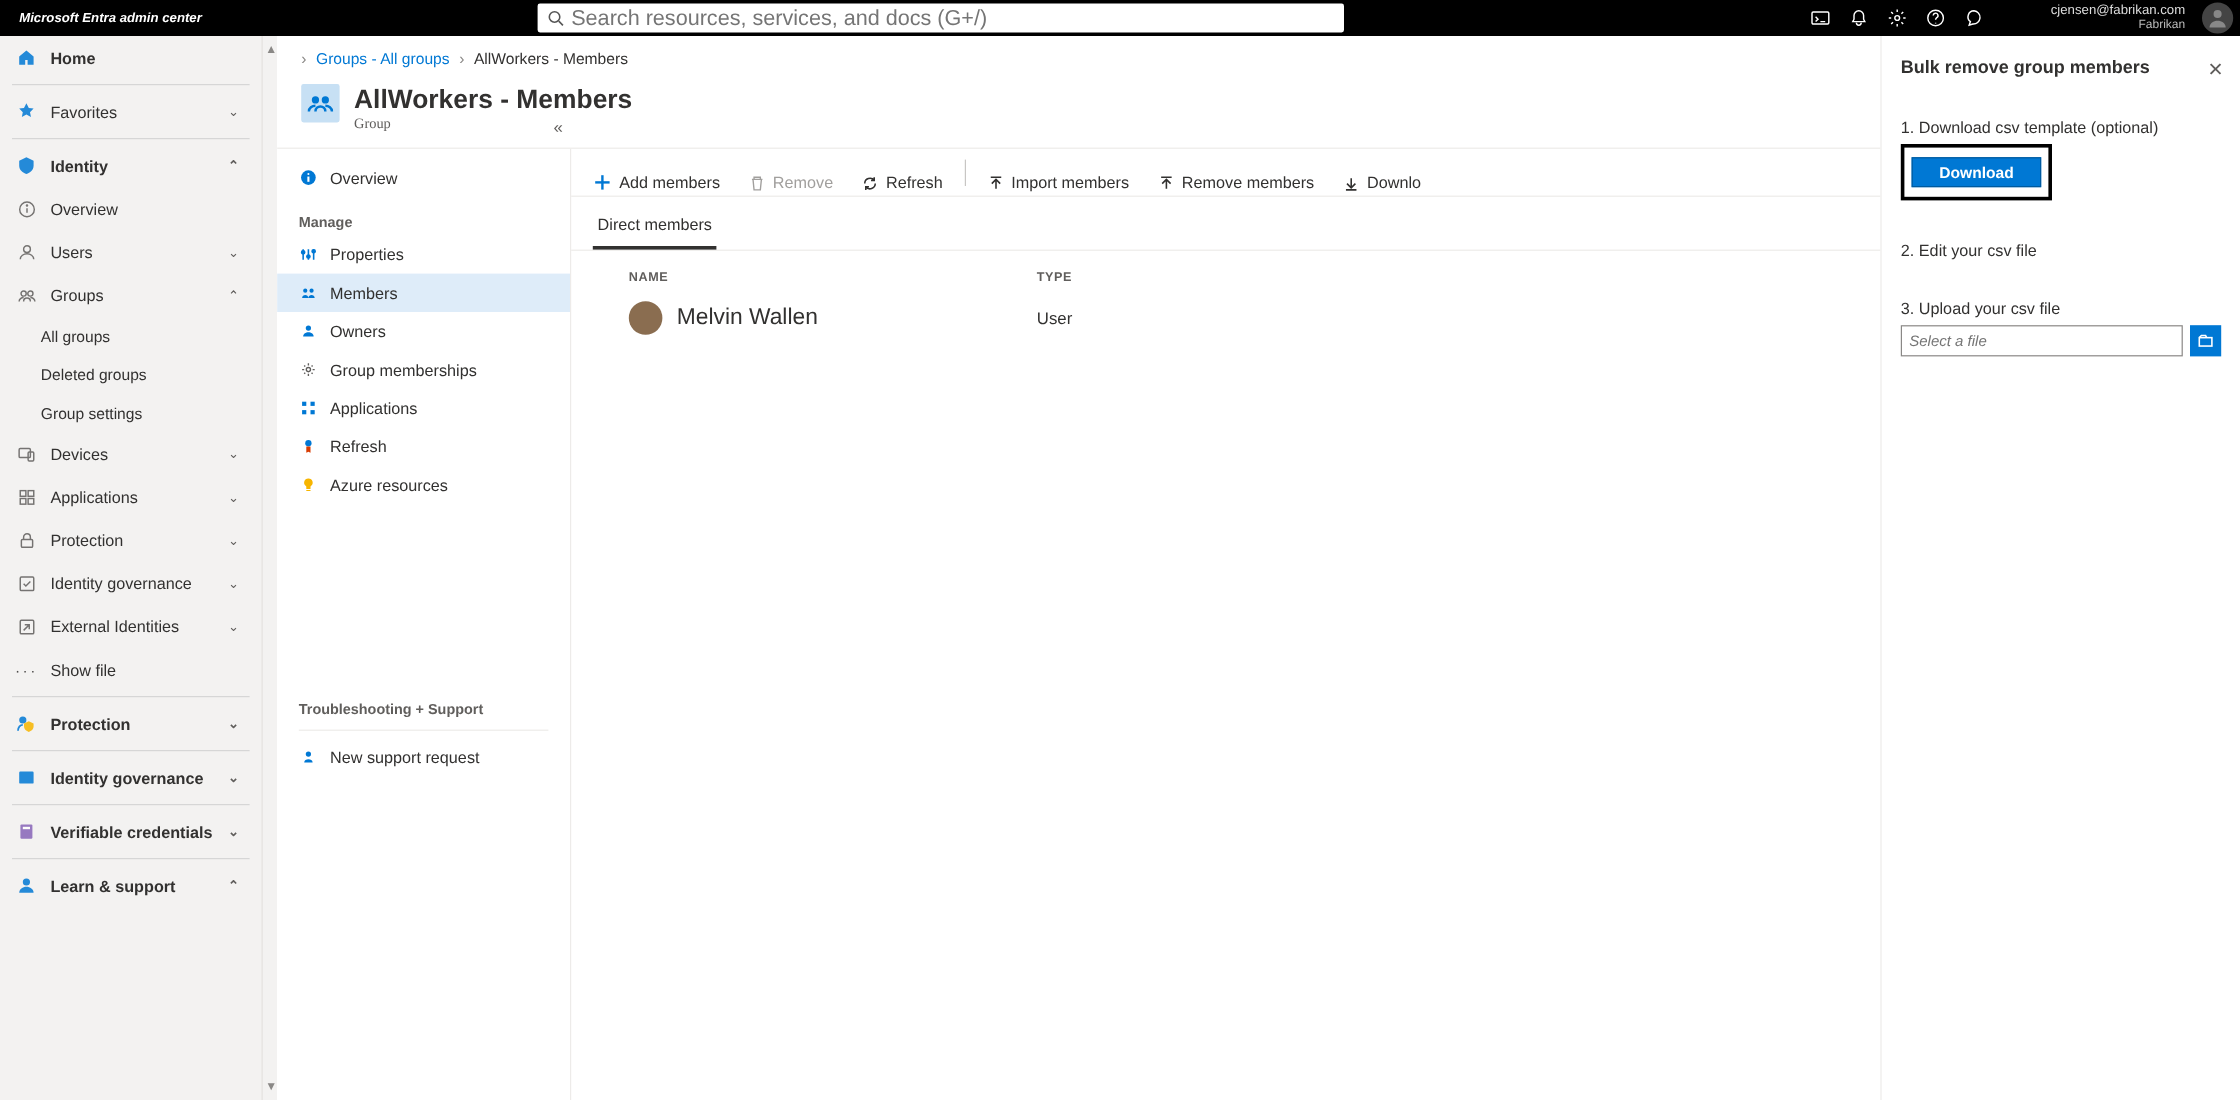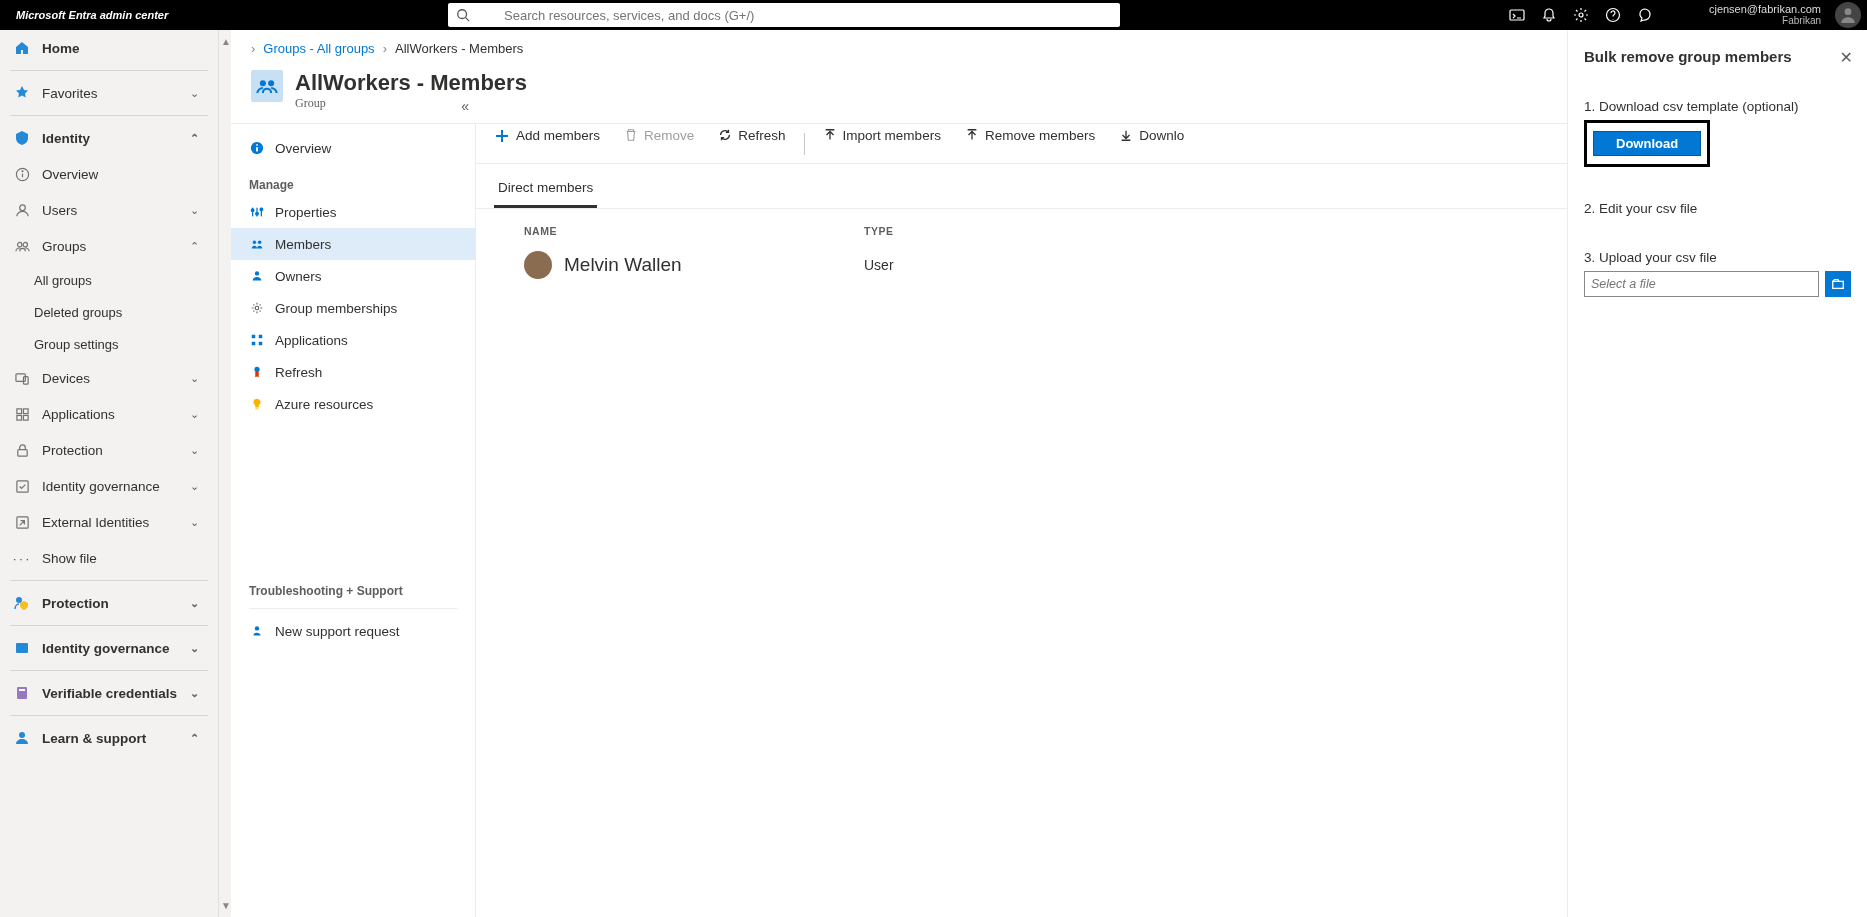--- a/index.html
+++ b/index.html
@@ -3,21 +3,21 @@
 <meta charset="utf-8">
 <style>
 * { box-sizing: border-box; margin: 0; padding: 0; }
 body { font-family: "Segoe UI", Arial, sans-serif; font-size: 13px; color: #323130; background: #fff; overflow: hidden; }
 
 
 .topbar { background: #000; height: 30px; display: flex; align-items: center; color: #fff; padding: 0 16px; position: relative; }
 .topbar-title { font-size: 11px; font-weight: 600; font-style: italic; }
 .search-wrap { position: absolute; left: 448px; right: auto; width: 672px; }
 .search-box { background: #fff; border-radius: 2px; height: 24px; display: flex; align-items: center; padding: 0 8px; gap: 6px; }
-.search-box input { border: none; outline: none; width: 100%; font-size: 13px; background: transparent; margin-left: 28px; }
+.search-box input { border: none; outline: none; width: 100%; font-size: 18px; background: transparent; }
 .topbar-icons { position: absolute; right: 0; display: flex; align-items: center; height: 100%; }
 .tb-icon { width: 32px; height: 30px; display: flex; align-items: center; justify-content: center; color: #fff; cursor: pointer; }
 .account { display: flex; flex-direction: column; align-items: flex-end; justify-content: center; padding: 0 8px; font-size: 11px; line-height: 12px; }
 .account .email { color: #ddd; }
 .account .tenant { color: #bbb; font-size: 10px; }
 .avatar-top { width: 26px; height: 26px; border-radius: 50%; background: #444; margin: 0 6px; display: flex; align-items: center; justify-content: center; }
 
 
 .leftnav { position: absolute; top: 30px; left: 0; width: 219px; bottom: 0; background: #f3f2f1; border-right: 1px solid #e1dfdd; overflow-y: auto; }
 .nav-item { display: flex; align-items: center; height: 36px; padding: 0 12px; cursor: pointer; color: #323130; }
@@ -53,21 +53,21 @@
 .submenu { width: 245px; border-right: 1px solid #edebe9; padding: 8px 0; position: relative; }
 .sm-item { display: flex; align-items: center; height: 32px; padding: 0 18px; gap: 10px; cursor: pointer; font-size: 13.5px; }
 .sm-item.active { background: #deecf9; font-weight: 400; }
 .sm-section { padding: 14px 18px 4px 18px; font-size: 12px; color: #605e5c; font-weight: 600; }
 .sm-sep { height: 1px; background: #edebe9; margin: 6px 18px; }
 .sm-icon { width: 16px; height: 16px; display: inline-flex; align-items: center; justify-content: center; }
 .sm-collapse { position: absolute; top: -26px; right: 6px; font-size: 14px; color: #605e5c; cursor: pointer;}
 
 .detail { flex: 1; display: flex; flex-direction: column; }
 .toolbar { height: 40px; display: flex; align-items: center; border-bottom: 1px solid #edebe9; padding: 0 8px; gap: 4px; overflow: hidden;}
-.tb-btn { display: flex; align-items: flex-start; gap: 6px; padding: 0 10px; height: 32px; cursor: pointer; font-size: 13.5px; white-space: nowrap;}
+.tb-btn { display: flex; align-items: flex-end; gap: 6px; padding: 0 10px; height: 32px; cursor: pointer; font-size: 13.5px; white-space: nowrap;}
 .tb-btn.disabled { color: #a19f9d; }
 .tb-divider { width: 1px; height: 22px; background: #c8c6c4; margin: 0 4px; }
 
 .tabs { display: flex; padding: 10px 18px 0 18px; border-bottom: 1px solid #edebe9; }
 .tab { padding: 6px 4px 10px 4px; margin-right: 20px; font-size: 13.5px; cursor: pointer; border-bottom: 3px solid transparent; }
 .tab.active { border-bottom-color: #323130; font-weight: 400; }
 
 .table-head { display: flex; padding: 16px 18px 6px 48px; font-size: 10.5px; font-weight: 700; color: #605e5c; letter-spacing: 0.5px; }
 .col-name { width: 340px; }
 .col-type { width: 200px; }

